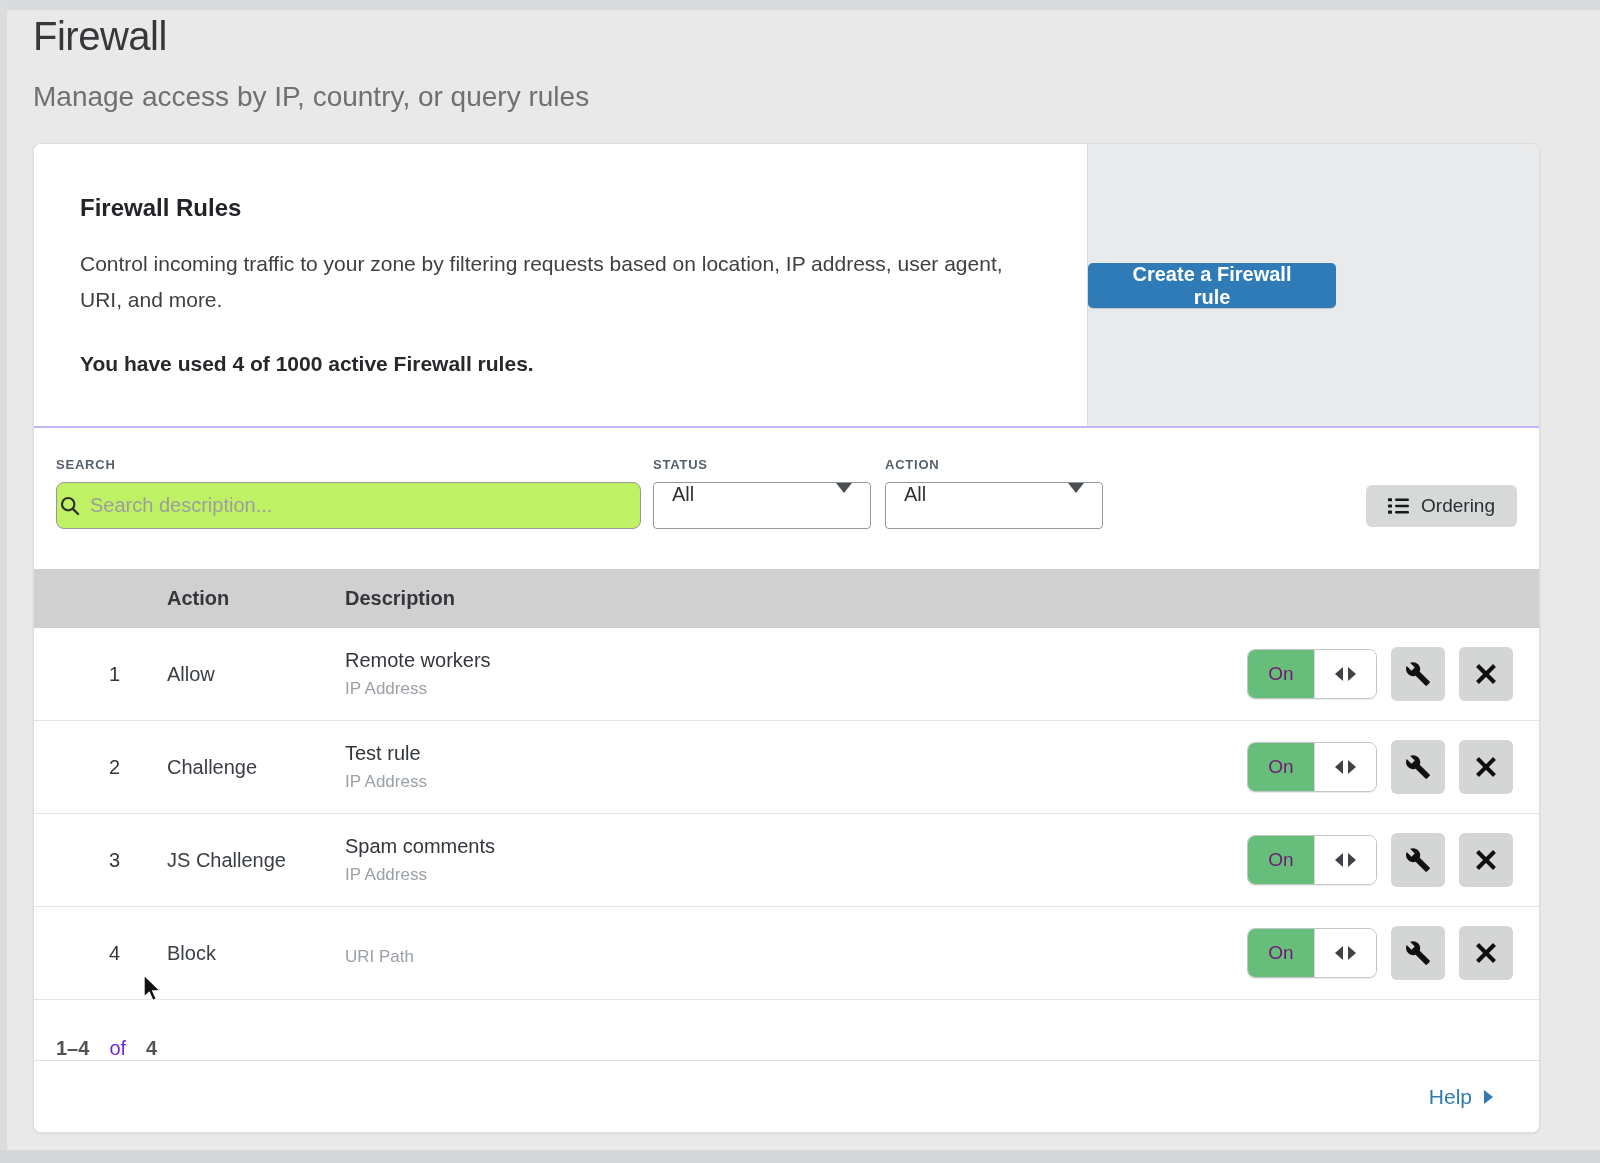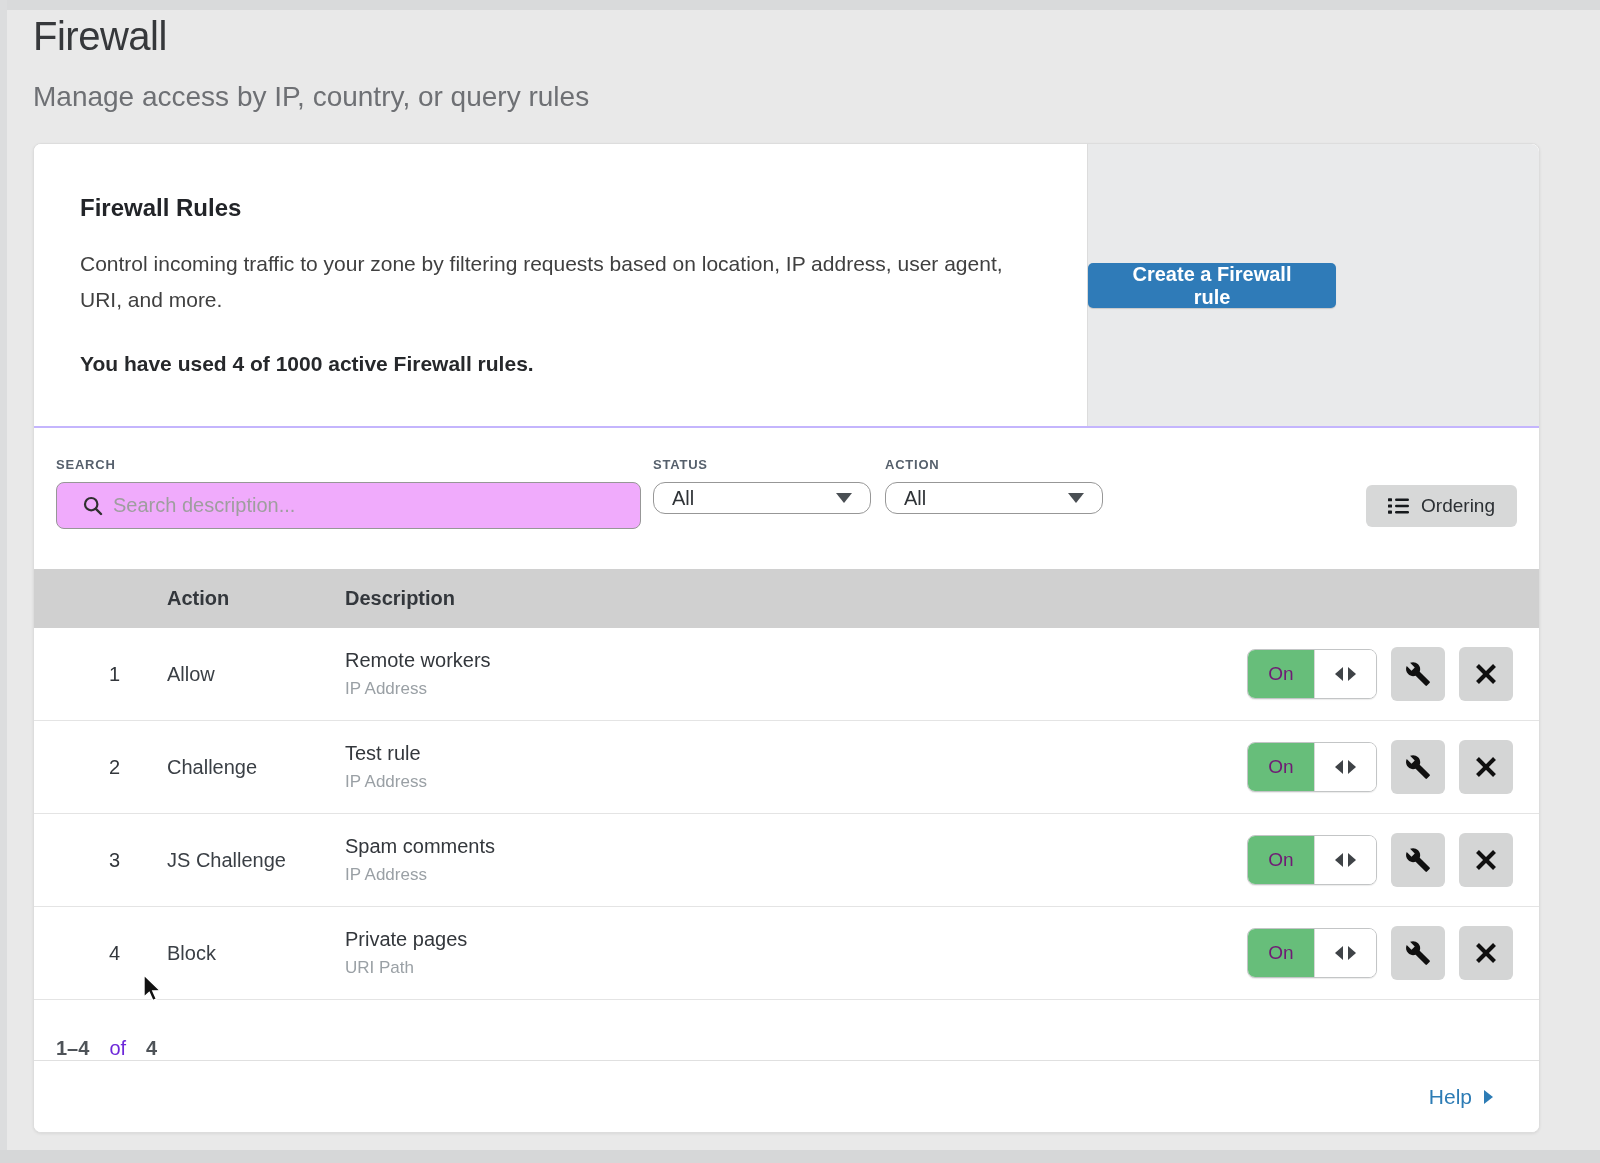--- a/index.html
+++ b/index.html
@@ -45,32 +45,32 @@
   .filter-row { position:relative; height:141px; flex:0 0 auto; background:#fff; }
   .filter-label {
     position:absolute; top:29px; font-size:13px; font-weight:700;
     color:#56606c; letter-spacing:.06em;
   }
   .lbl-search { left:22px; }
   .lbl-status { left:619px; }
   .lbl-action { left:851px; }
   .search-box {
     position:absolute; left:22px; top:54px; width:585px; height:47px;
-    border:1px solid #979797; border-radius:8px; background:#f0abfc;
-    display:flex; align-items:center; padding:0 26px; gap:10px;
+    border:1px solid #979797; border-radius:8px; background:#bef264;
+    display:flex; align-items:center; padding:0 3px; gap:10px;
   }
   .search-box input {
     border:none; outline:none; flex:1; font-family:inherit;
     font-size:20px; color:#333; background:transparent;
   }
   .search-box input::placeholder { color:#9e9e9e; }
   .select-box {
-    position:absolute; top:54px; width:218px; height:32px;
-    border:1px solid #979797; border-radius:12px; background:#fff;
-    display:flex; align-items:center; padding:0 18px;
+    position:absolute; top:54px; width:218px; height:47px;
+    border:1px solid #979797; border-radius:4px; background:#fff;
+    display:flex; align-items:flex-start; padding:0 18px;
     font-size:20px; color:#2f3337; cursor:pointer;
   }
   .sel-status { left:619px; }
   .sel-action { left:851px; }
   .caret-down {
     margin-left:auto; width:0; height:0;
     border-left:8px solid transparent; border-right:8px solid transparent;
     border-top:10px solid #4a4f54;
   }
   .ordering-btn {
@@ -313,21 +313,20 @@
               </svg>
         </span>
       </button>
     </div>
   </div>
 
   <div class="rule-row">
     <div class="cell-num">4</div>
     <div class="cell-action">Block</div>
     <div class="cell-desc">
-      <div class="desc-title">Private pages</div>
       <div class="desc-sub">URI Path</div>
     </div>
     <div class="cell-controls">
       <div class="toggle">
         <div class="toggle-on">On</div>
         <div class="toggle-handle">
           <span class="tri-left"></span>
           <span class="tri-right"></span>
         </div>
       </div>

